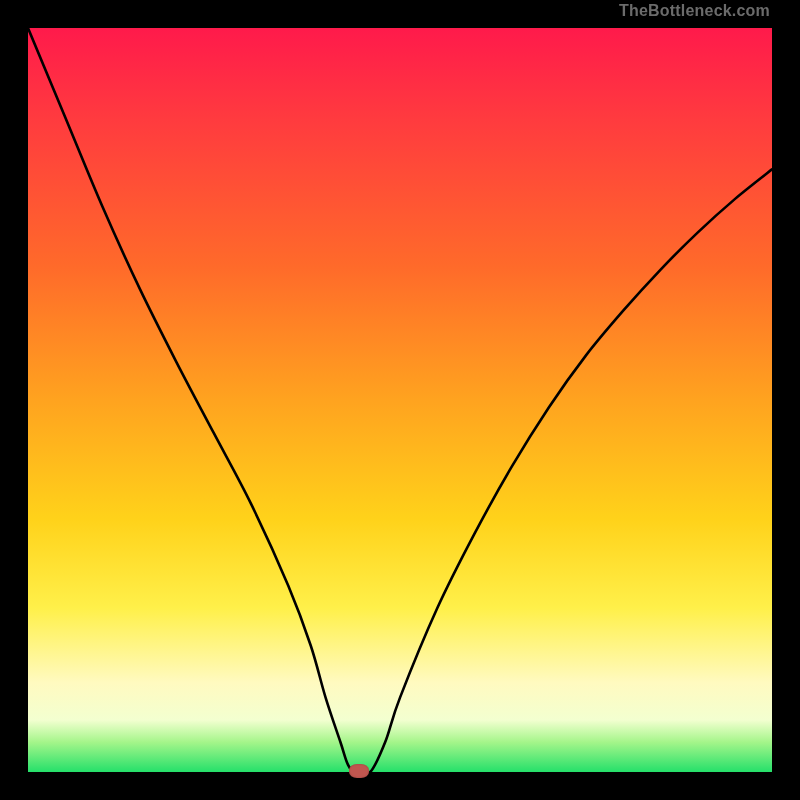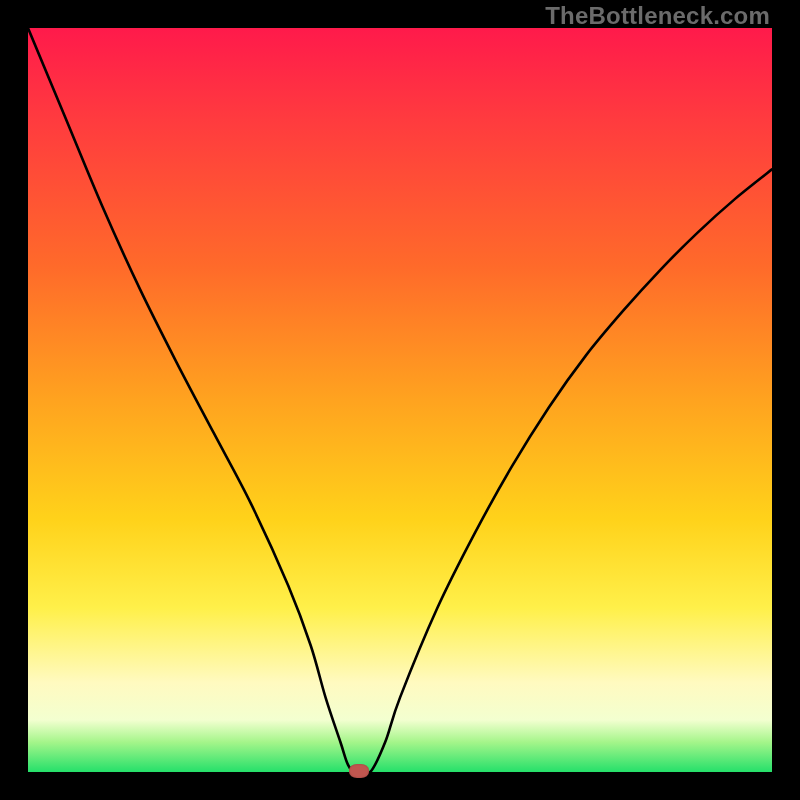--- a/index.html
+++ b/index.html
@@ -34,21 +34,21 @@
       #fff04a 78%,
       #fffac0 88%,
       #f3ffd0 93%,
       #a4f58a 96%,
       #25e06a 100%);
   }
   .watermark {
     position: absolute;
     top: 2px;
     right: 30px;
-    font-size: 24px;
+    font-size: 16px;
     font-weight: 600;
     color: #6b6b6b;
     letter-spacing: 0.2px;
     user-select: none;
   }
   svg.curve {
     position: absolute;
     top: 0; left: 0;
     width: 744px;
     height: 744px;

